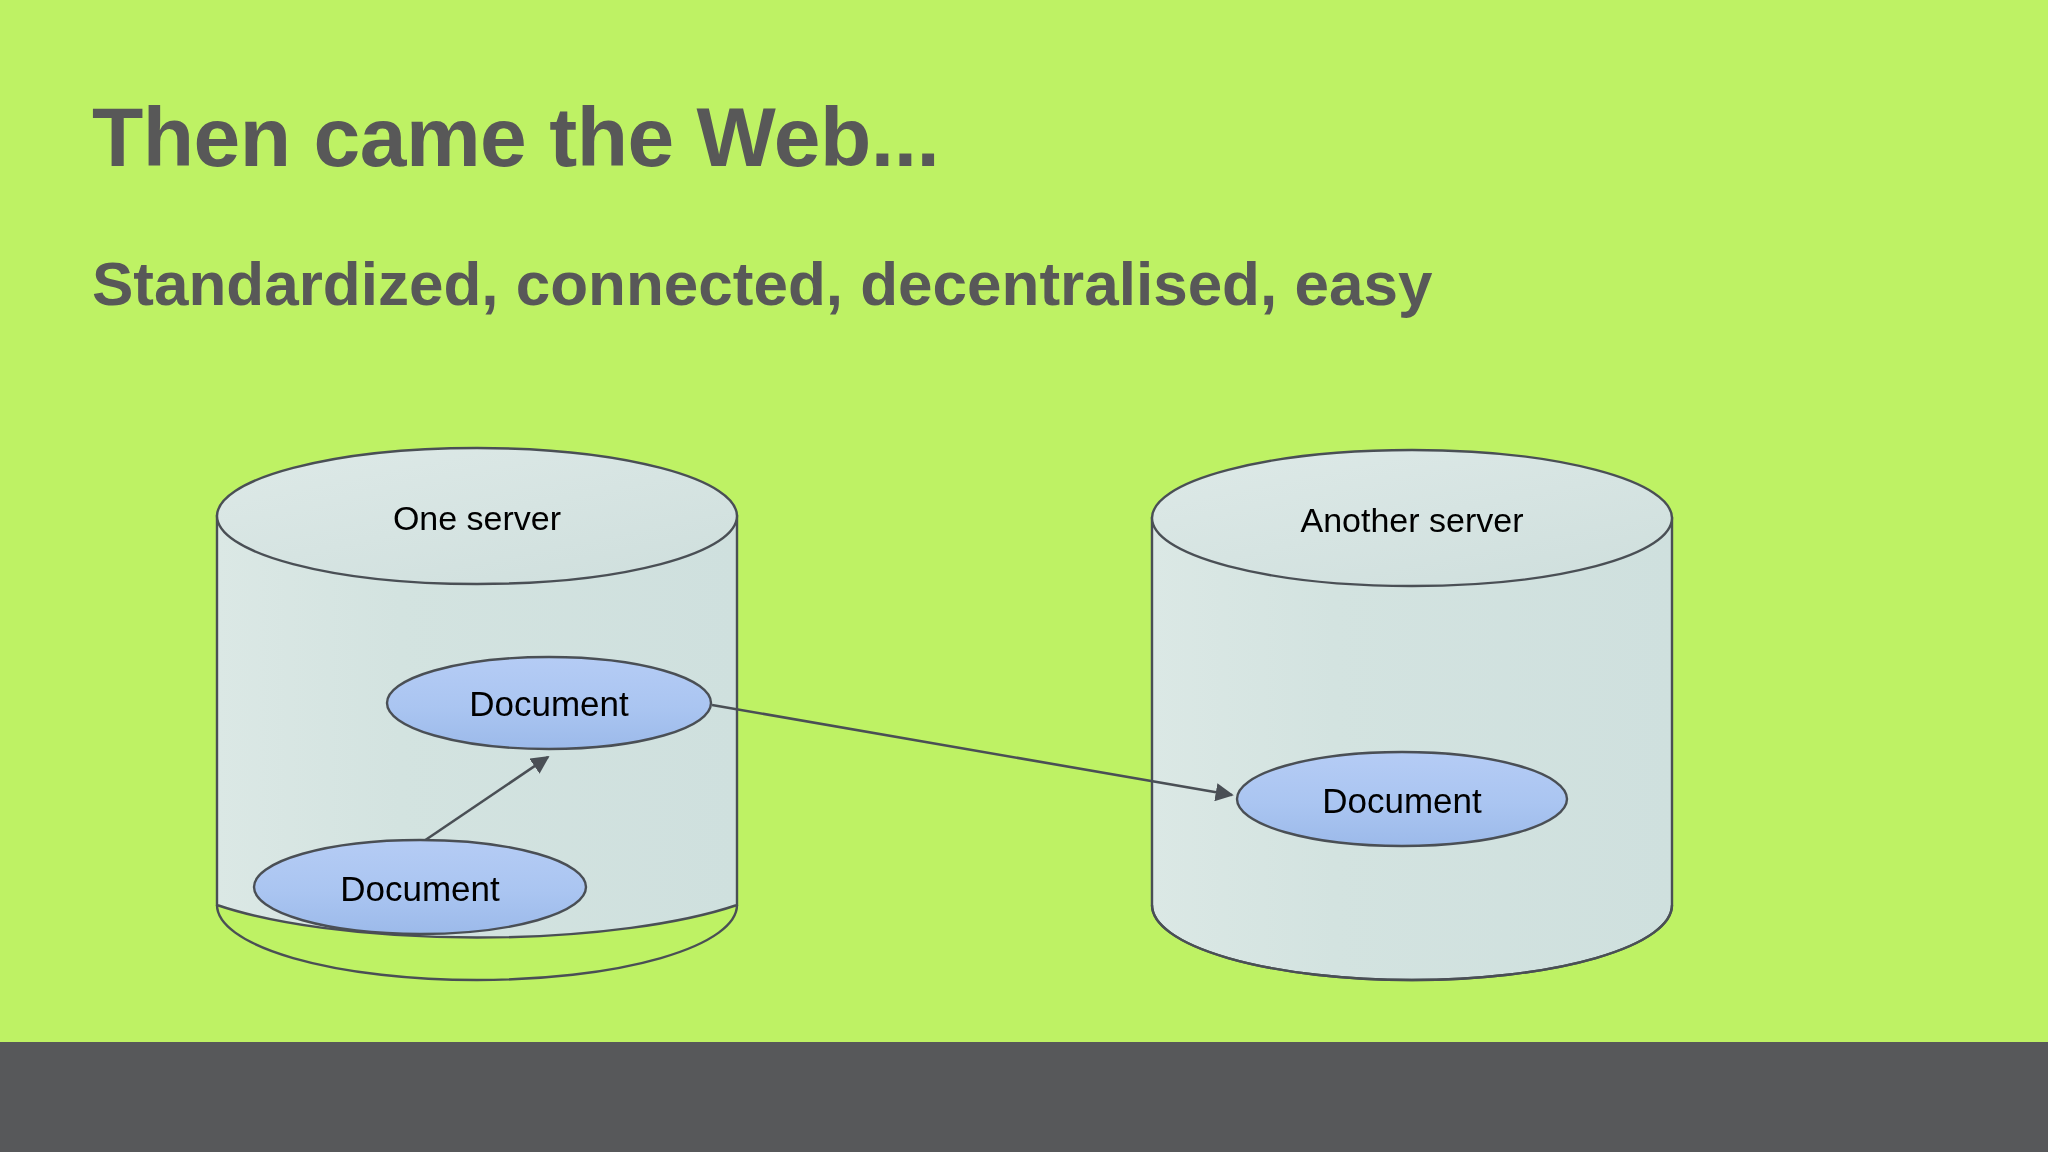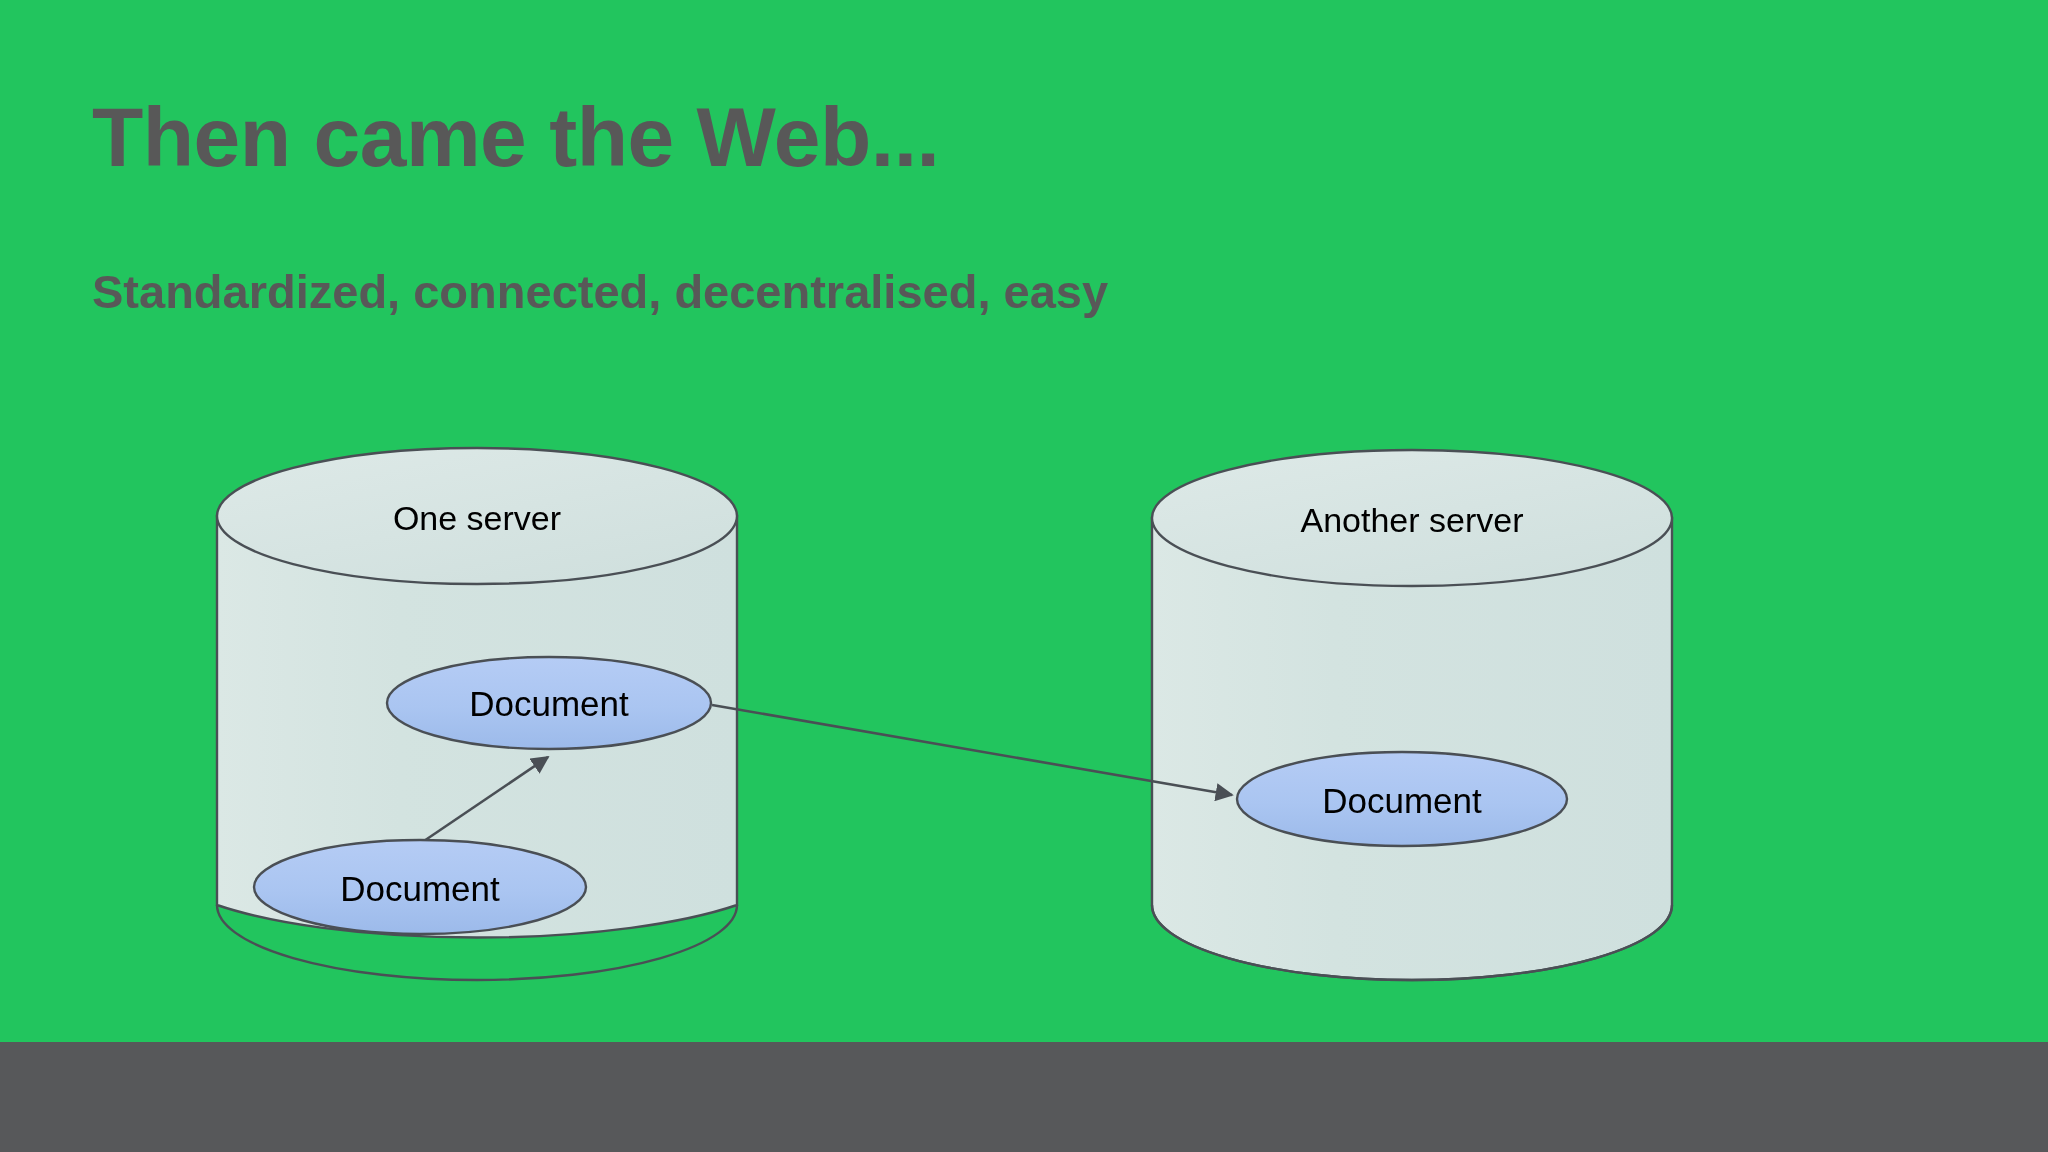--- a/index.html
+++ b/index.html
@@ -5,42 +5,42 @@
 <style>
   html, body {
     margin: 0;
     padding: 0;
     background: #ffffff;
   }
   #slide {
     position: relative;
     width: 2048px;
     height: 1152px;
-    background: #22c55e;
+    background: #bef264;
     overflow: hidden;
     font-family: "Liberation Sans", "DejaVu Sans", sans-serif;
   }
 
   
   #title {
     position: absolute;
     left: 92px;
     top: 95px;
     font-size: 84px;
     font-weight: bold;
     color: #585858;
     letter-spacing: -0.5px;
     line-height: 1.0;
     white-space: nowrap;
   }
   #subtitle {
     position: absolute;
     left: 92px;
-    top: 268px;
-    font-size: 47px;
+    top: 253px;
+    font-size: 62px;
     font-weight: bold;
     color: #585858;
     line-height: 1.0;
     white-space: nowrap;
   }
 
   
   #diagram {
     position: absolute;
     left: 0;

